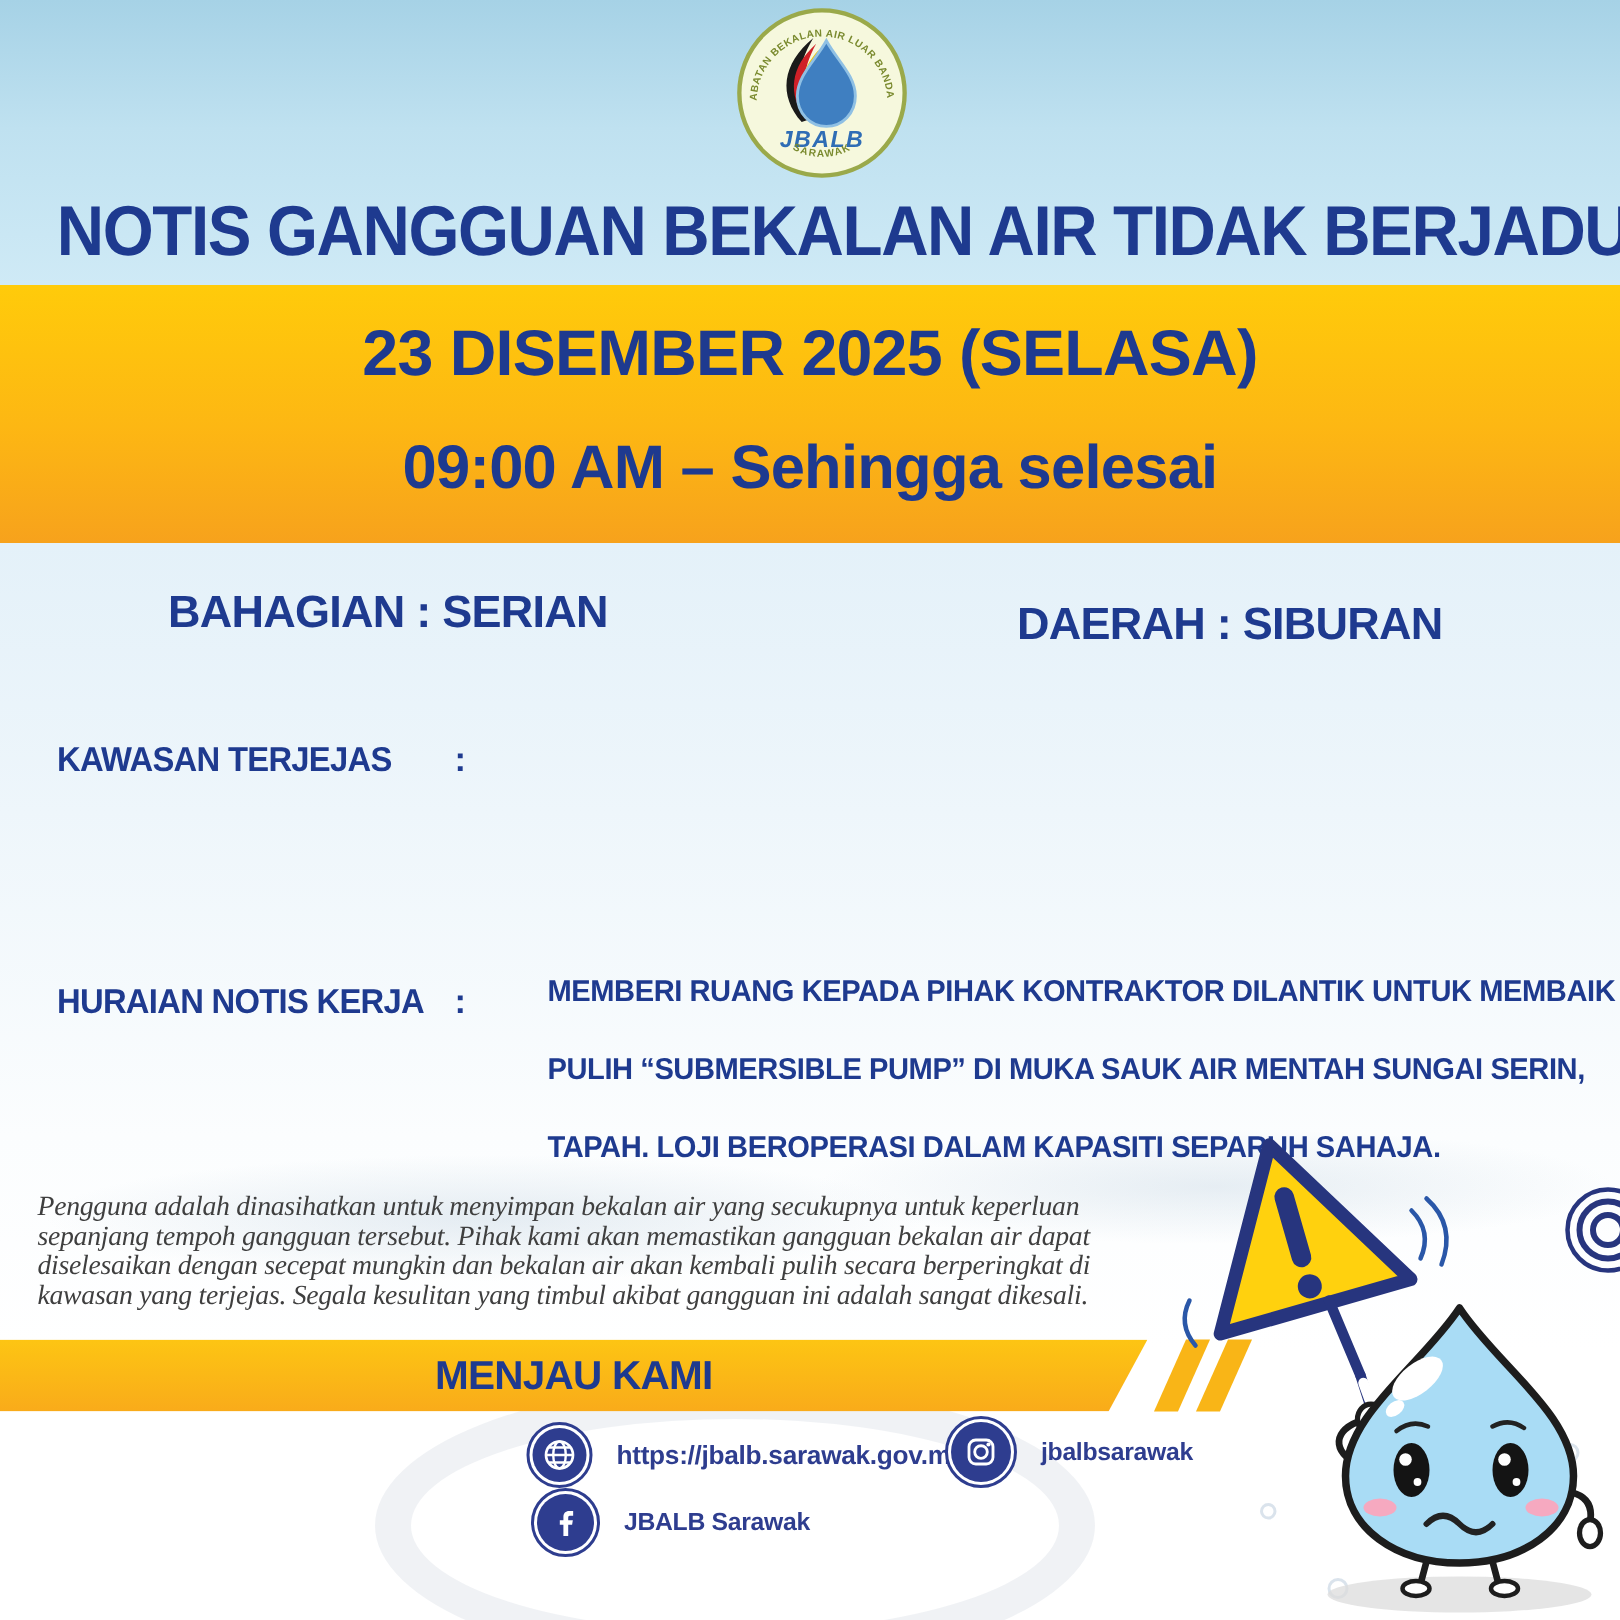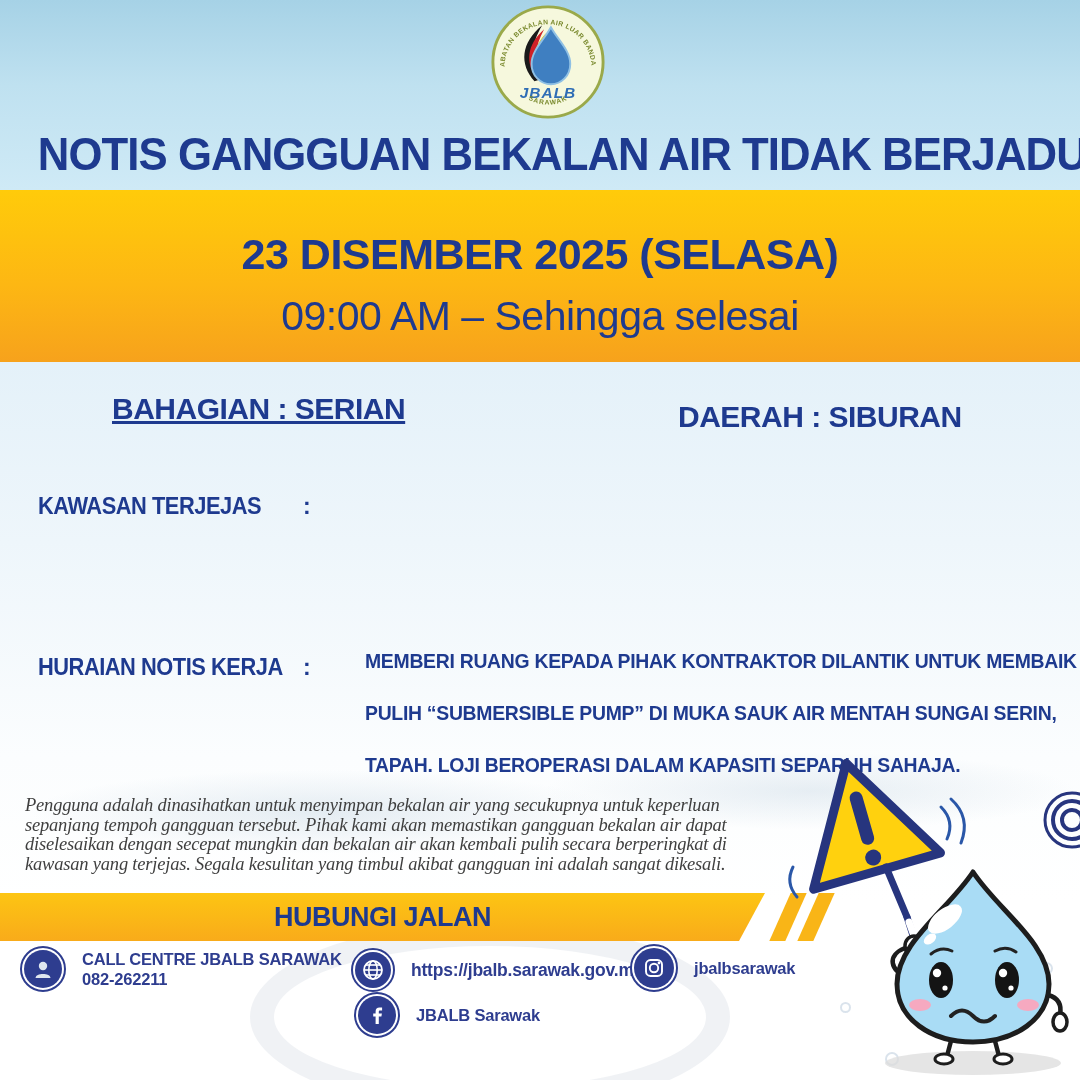--- a/index.html
+++ b/index.html
@@ -18,28 +18,28 @@
     position:absolute;left:0;top:126px;width:1080px;text-align:center;
     font-size:47px;font-weight:bold;color:#1e3a8f;letter-spacing:-1px;
     transform:scaleX(.93);transform-origin:center;white-space:nowrap;margin:0;
   }
   
   .date-banner{
     position:absolute;left:0;top:190px;width:1080px;height:172px;
     background:linear-gradient(180deg,#ffcb0a 0%,#fdb713 55%,#f7a21c 100%);
     text-align:center;color:#1e3a8f;
   }
-  .date-line{margin:0;padding-top:40px;font-size:43px;font-weight:bold;letter-spacing:-.5px;}
-  .time-line{margin:0;padding-top:14px;font-size:41px;font-weight:normal;letter-spacing:-.5px;}
+  .date-line{margin:0;padding-top:22px;font-size:43px;font-weight:bold;letter-spacing:-.5px;}
+  .time-line{margin:13px;padding-top:14px;font-size:41px;font-weight:bold;letter-spacing:-.5px;}
   
   .body-section{
     position:absolute;left:0;top:362px;width:1080px;height:718px;
     background:linear-gradient(180deg,#e4f1f9 0%,#eef6fb 25%,#fbfdfe 55%,#ffffff 75%);
   }
-  .loc-bahagian{position:absolute;left:112px;top:30px;font-size:30px;font-weight:bold;color:#1e3a8f;letter-spacing:-.5px;text-decoration:underline;}
+  .loc-bahagian{position:absolute;left:112px;top:30px;font-size:30px;font-weight:bold;color:#1e3a8f;letter-spacing:-.5px;}
   .loc-daerah{position:absolute;left:640px;top:38px;font-size:30px;font-weight:bold;color:#1e3a8f;letter-spacing:-.5px;margin-left:38px;}
   .field-label{position:absolute;font-size:23px;font-weight:bold;color:#1e3a8f;letter-spacing:-.5px;transform:scaleX(.95);transform-origin:left;}
   .field-colon{position:absolute;font-size:23px;font-weight:bold;color:#1e3a8f;}
   .field-lines{position:absolute;font-size:20px;font-weight:bold;color:#1e3a8f;letter-spacing:-.3px;}
   .field-lines div{height:52px;white-space:nowrap;transform:scaleX(.97);transform-origin:left;}
   .kawasan-label{left:38px;top:131px;}
   .kawasan-colon{left:303px;top:131px;}
   .kawasan-lines{left:368px;top:146px;}
   .huraian-label{left:38px;top:292px;}
   .huraian-colon{left:303px;top:292px;}
@@ -144,39 +144,25 @@
     <div class="field-colon huraian-colon">:</div>
     <div class="field-lines huraian-lines">
       <div>MEMBERI RUANG KEPADA PIHAK KONTRAKTOR DILANTIK UNTUK MEMBAIK</div>
       <div>PULIH “SUBMERSIBLE PUMP” DI MUKA SAUK AIR MENTAH SUNGAI SERIN,</div>
       <div>TAPAH. LOJI BEROPERASI DALAM KAPASITI SEPARUH SAHAJA.</div>
     </div>
 
     <p class="disclaimer">Pengguna adalah dinasihatkan untuk menyimpan bekalan air yang secukupnya untuk keperluan sepanjang tempoh gangguan tersebut. Pihak kami akan memastikan gangguan bekalan air dapat diselesaikan dengan secepat mungkin dan bekalan air akan kembali pulih secara berperingkat di kawasan yang terjejas. Segala kesulitan yang timbul akibat gangguan ini adalah sangat dikesali.</p>
 
     <div class="contact-banner">
-      <p class="contact-heading">HUBUNGI JALAN</p>
+      <p class="contact-heading">MENJAU KAMI</p>
     </div>
     <div class="stripe stripe-1"></div>
     <div class="stripe stripe-2"></div>
 
-    <div class="contact-item ci-phone">
-      <span class="icon-ring">
-        <span class="icon-disc" style="width:38px;height:38px;">
-          <svg width="24" height="24" viewBox="0 0 24 24">
-            <circle cx="12" cy="9" r="4.2" fill="#dfe6ef"></circle>
-            <path d="M4.5,21 C4.5,15.5 19.5,15.5 19.5,21 Z" fill="#dfe6ef"></path>
-          </svg>
-        </span>
-      </span>
-      <span class="ci-text">
-        <div>CALL CENTRE JBALB SARAWAK</div>
-        <div>082-262211</div>
-      </span>
-    </div>
 
     <div class="contact-item ci-web">
       <span class="icon-ring">
         <span class="icon-disc" style="width:36px;height:36px;">
           <svg width="24" height="24" viewBox="0 0 24 24">
             <circle cx="12" cy="12" r="9" fill="none" stroke="#ffffff" stroke-width="1.8"></circle>
             <ellipse cx="12" cy="12" rx="4.2" ry="9" fill="none" stroke="#ffffff" stroke-width="1.6"></ellipse>
             <line x1="3" y1="12" x2="21" y2="12" stroke="#ffffff" stroke-width="1.6"></line>
             <line x1="4.6" y1="7" x2="19.4" y2="7" stroke="#ffffff" stroke-width="1.6"></line>
             <line x1="4.6" y1="17" x2="19.4" y2="17" stroke="#ffffff" stroke-width="1.6"></line>

